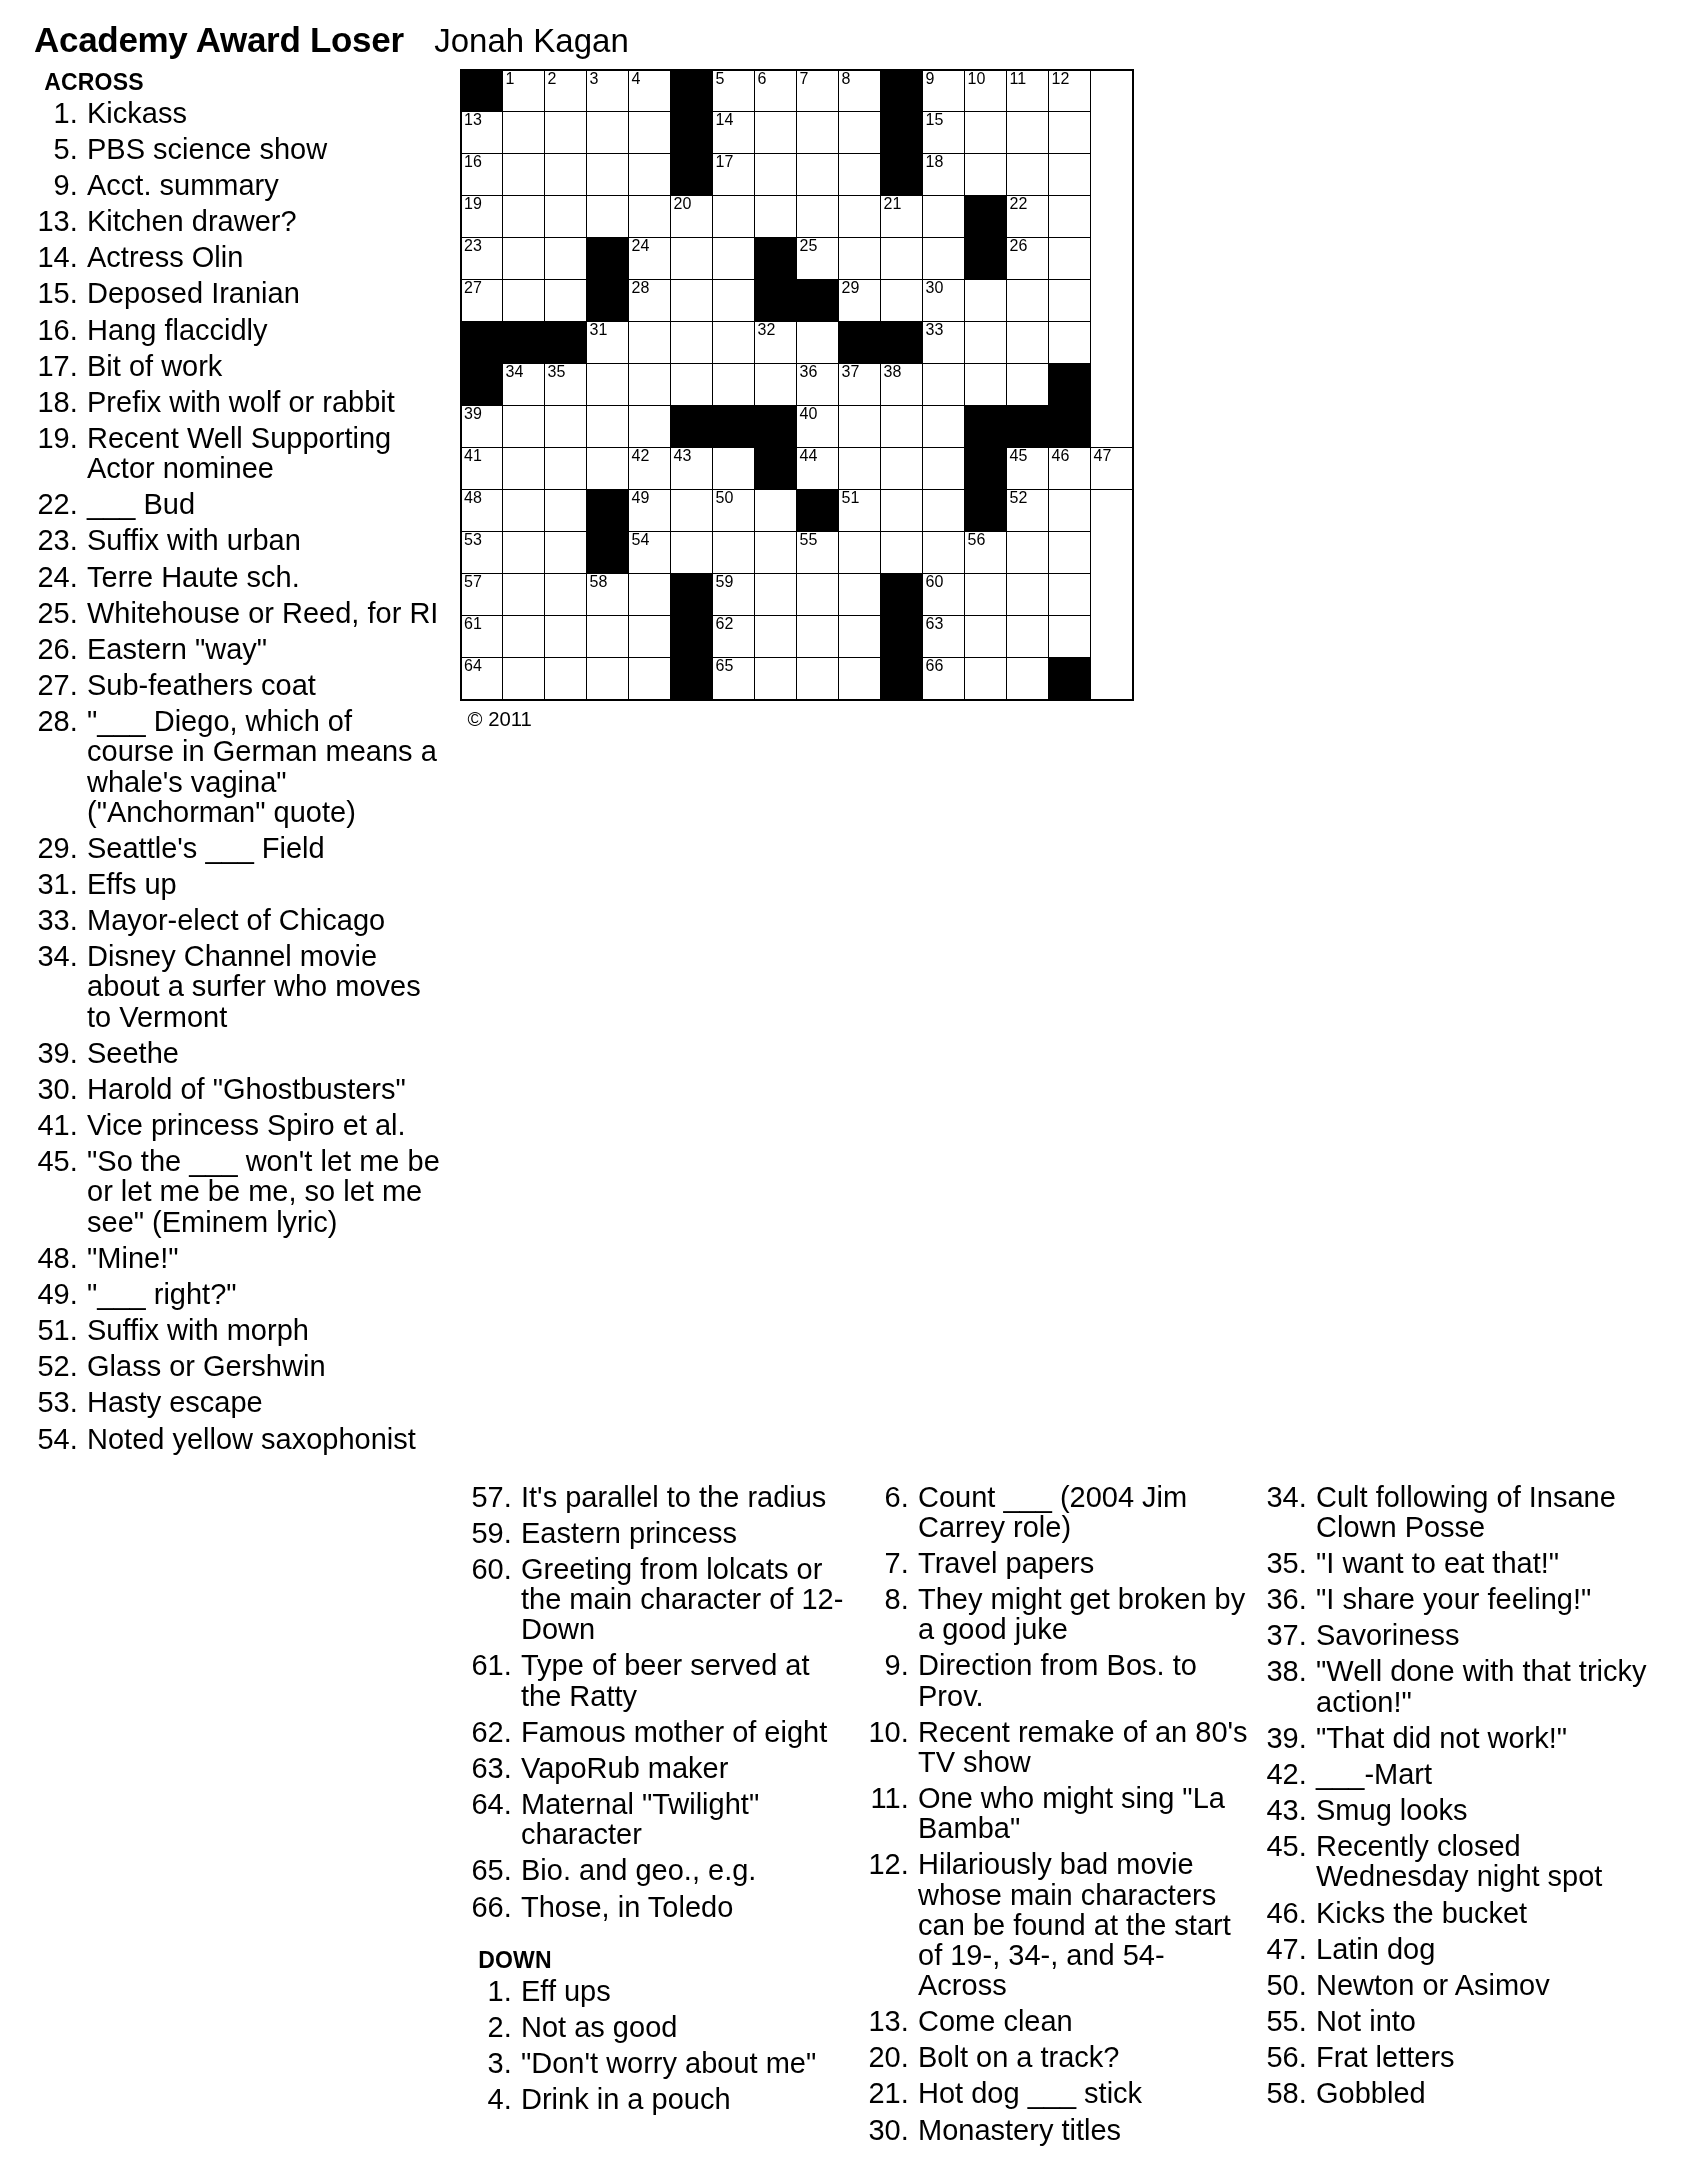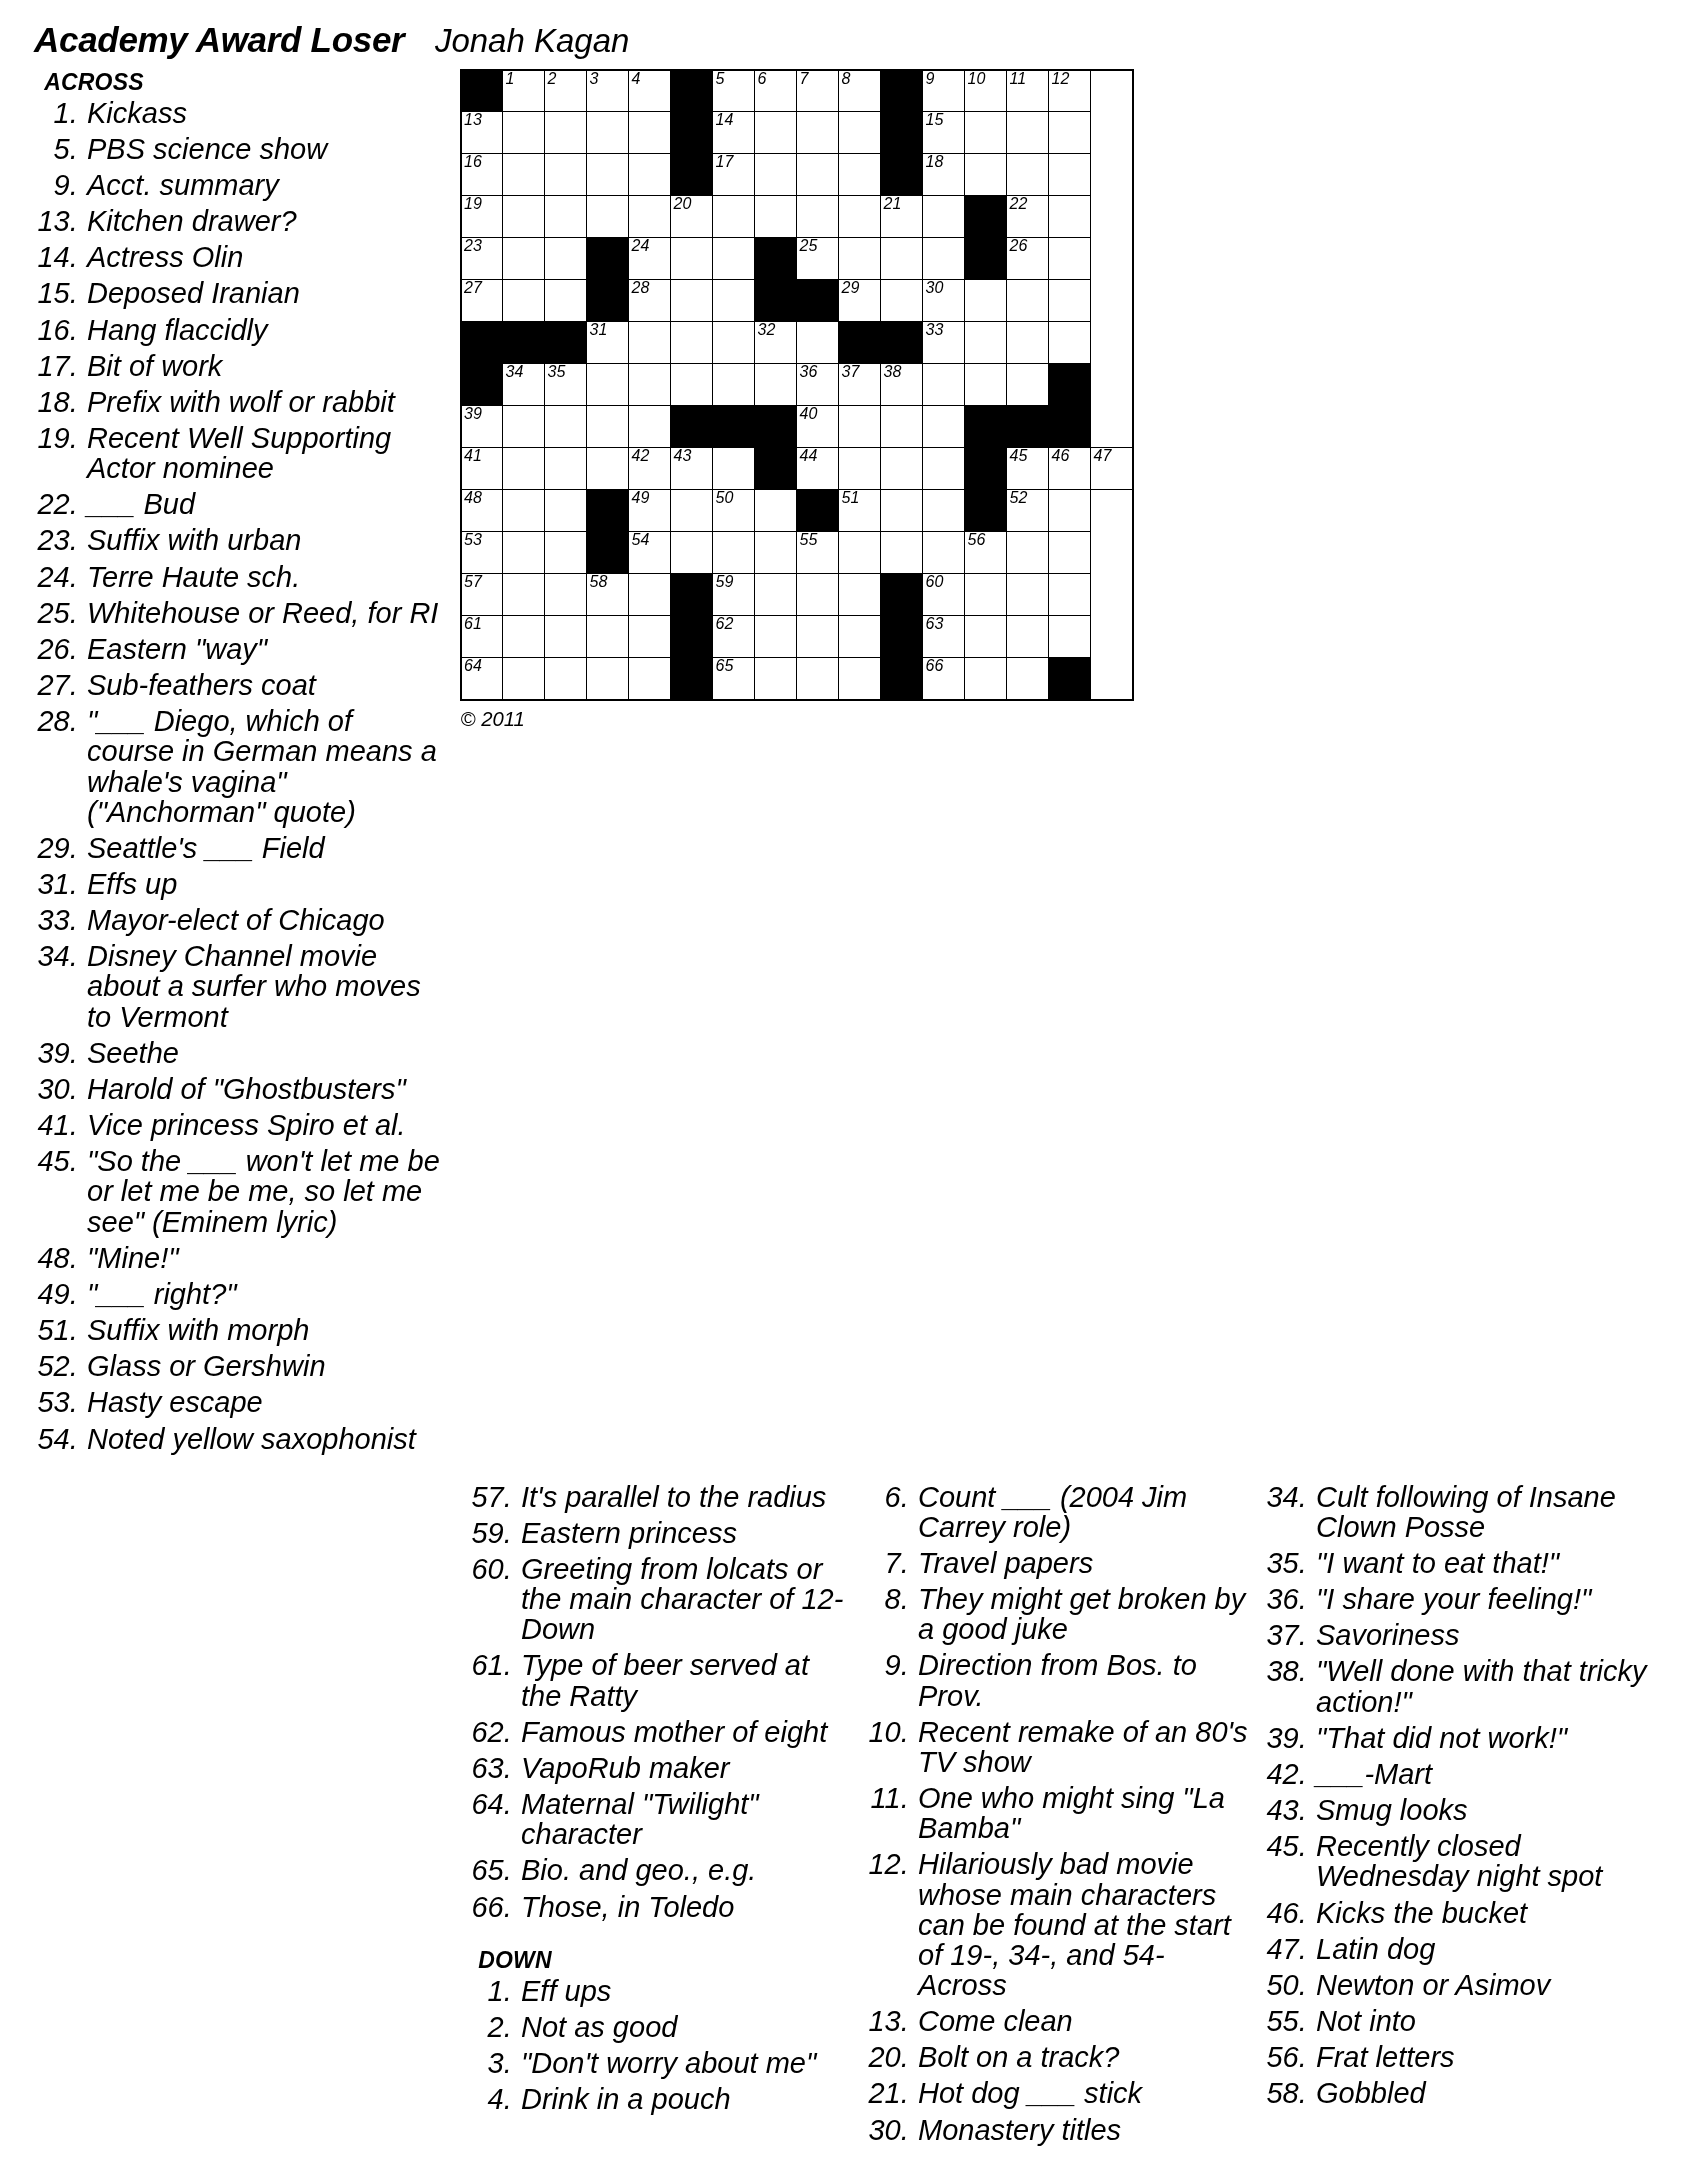--- a/index.html
+++ b/index.html
@@ -12,21 +12,20 @@
     width: 1701px;
     height: 2170px;
     position: relative;
     color: #000;
   }
   .page {
     position: relative;
     width: 1701px;
     height: 2170px;
     padding: 15.3px 22px;
-    font-style: italic;
   }
 
   
   .title-row {
     display: flex;
     align-items: baseline;
     gap: 30.5px;
     margin: 5.1px 0 8.5px 12px;
   }
   .puz-title {
@@ -102,21 +101,21 @@
   table.grid td .n {
     position: absolute;
     top: 0px; left: 2.5px;
     font-size: 16px;
     line-height: 16px;
     font-family: "Liberation Sans", sans-serif;
   }
   .copyright {
     font-size: 20.3px;
     margin-top: 6.8px;
-    margin-left: 1px;
+    margin-left: 8px;
   }
 
   
   .bottom-region {
     display: flex;
     margin-top: 22px;
     align-items: flex-start;
   }
   .col-a { width: 424px; flex: 0 0 424px; padding-left: 12px; }
   .col-b { width: 407px; flex: 0 0 407px; padding-left: 22px; }

